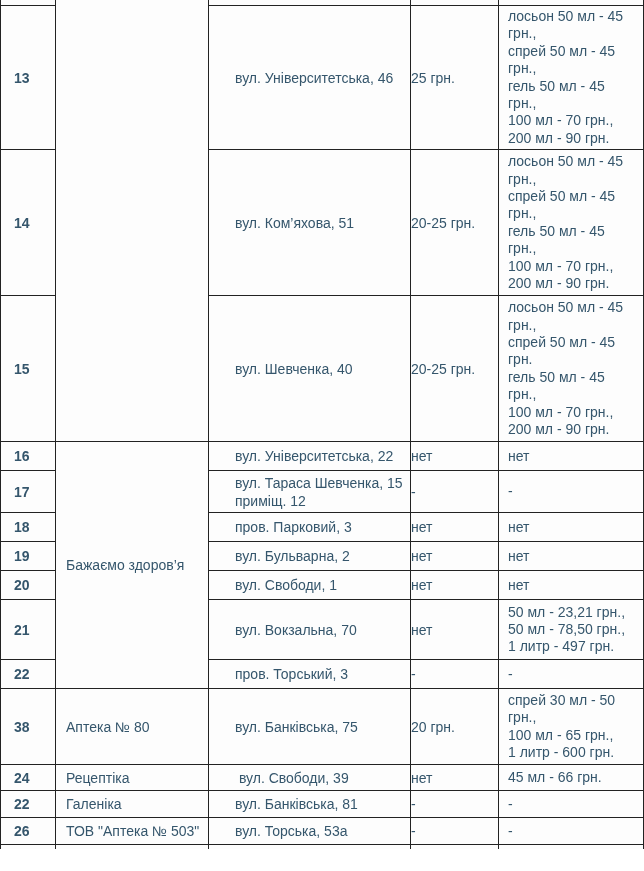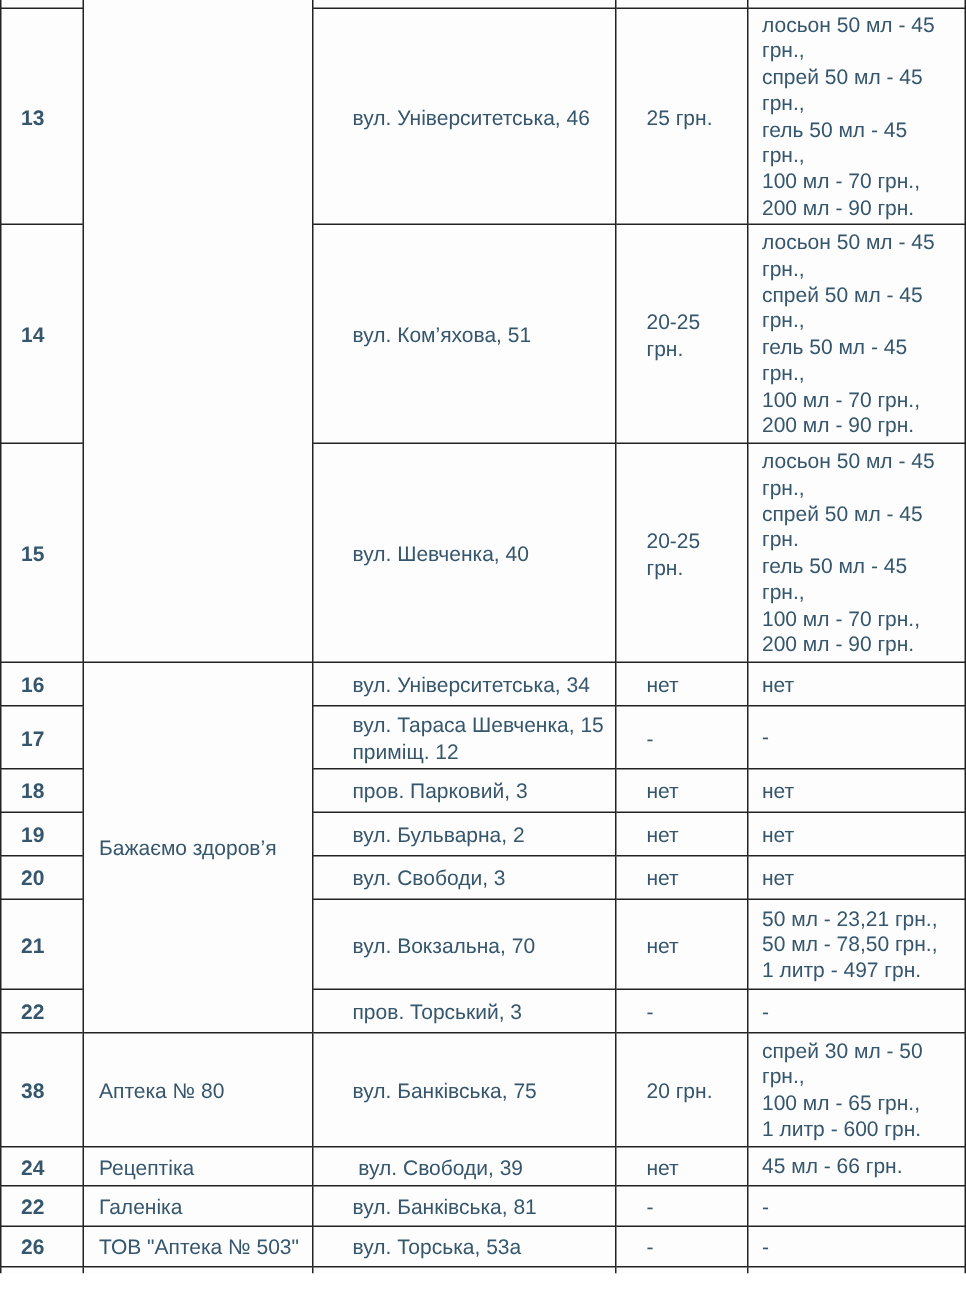--- a/index.html
+++ b/index.html
@@ -21,21 +21,21 @@
   .price-table td {
     border: 1.5px solid #222222;
     vertical-align: middle;
     padding: 2px 4px 2px 9px;
     overflow: hidden;
     word-wrap: break-word;
   }
   .price-table td.c-num  { padding-left: 13px; font-weight: bold; }
   .price-table td.c-name { padding-left: 10px; }
   .price-table td.c-addr { padding-left: 26px; }
-  .price-table td.c-price{ padding-left: 20px; }
+  .price-table td.c-price{ padding-left: 0; }
   .price-table td.c-det  {
     padding-left: 9px;
     padding-right: 14px;
     white-space: pre-line;
     line-height: 17.4px;
   }
   tr.frag-top td {
     border-top: none;
     padding: 0;
     height: 5px;
@@ -105,21 +105,21 @@
 грн.
 гель 50 мл - 45
 грн.,
 100 мл - 70 грн.,
 200 мл - 90 грн.</td>
     </tr>
 
     <tr style="height:29px">
       <td class="c-num">16</td>
       <td class="c-name" rowspan="7">Бажаємо здоров’я</td>
-      <td class="c-addr">вул. Університетська, 34</td>
+      <td class="c-addr">вул. Університетська, 22</td>
       <td class="c-price">нет</td>
       <td class="c-det">нет</td>
     </tr>
 
     <tr style="height:42px">
       <td class="c-num">17</td>
       <td class="c-addr">вул. Тараса Шевченка, 15 приміщ. 12</td>
       <td class="c-price">-</td>
       <td class="c-det">-</td>
     </tr>
@@ -133,21 +133,21 @@
 
     <tr style="height:29px">
       <td class="c-num">19</td>
       <td class="c-addr">вул. Бульварна, 2</td>
       <td class="c-price">нет</td>
       <td class="c-det">нет</td>
     </tr>
 
     <tr style="height:29px">
       <td class="c-num">20</td>
-      <td class="c-addr">вул. Свободи, 3</td>
+      <td class="c-addr">вул. Свободи, 1</td>
       <td class="c-price">нет</td>
       <td class="c-det">нет</td>
     </tr>
 
     <tr style="height:60px">
       <td class="c-num">21</td>
       <td class="c-addr">вул. Вокзальна, 70</td>
       <td class="c-price">нет</td>
       <td class="c-det">50 мл - 23,21 грн.,
 50 мл - 78,50 грн.,

